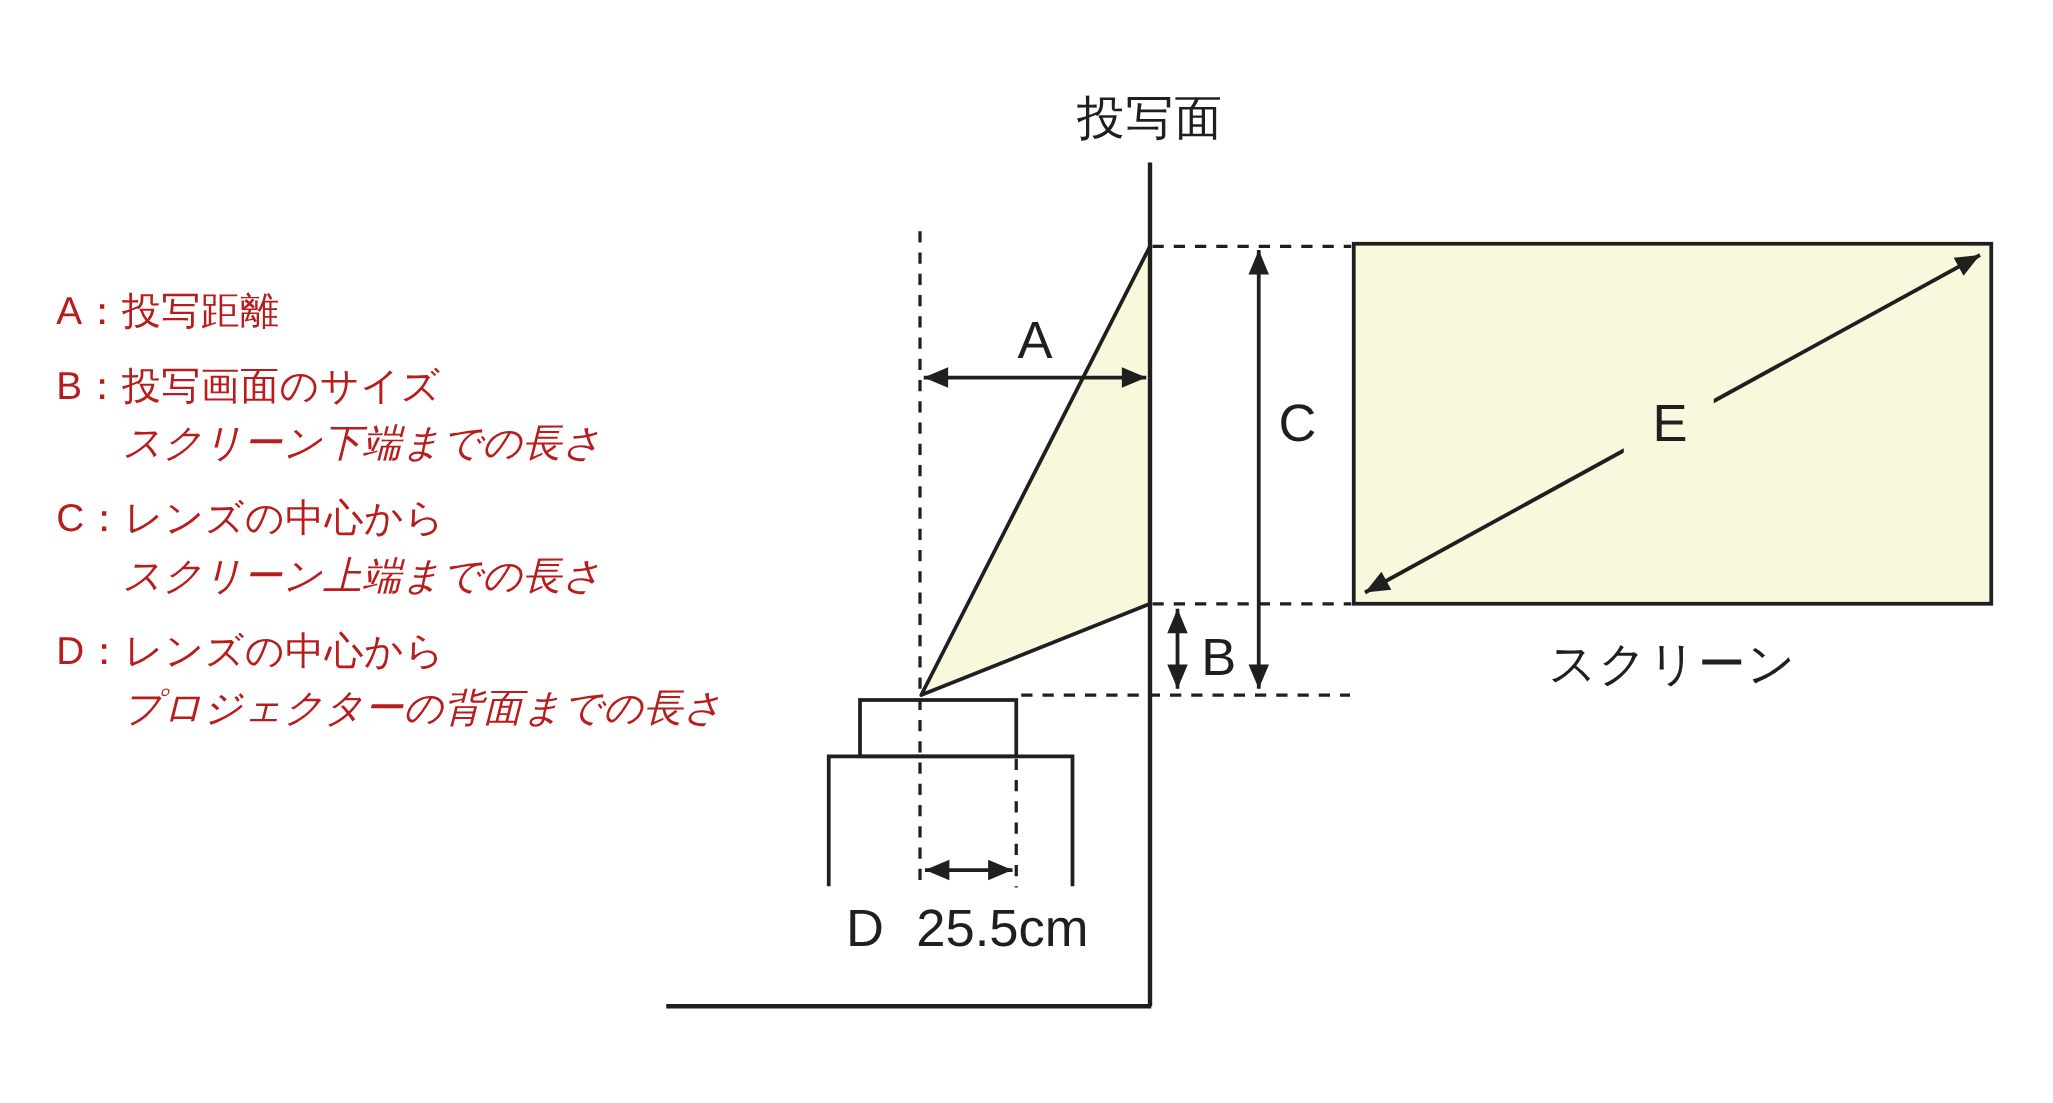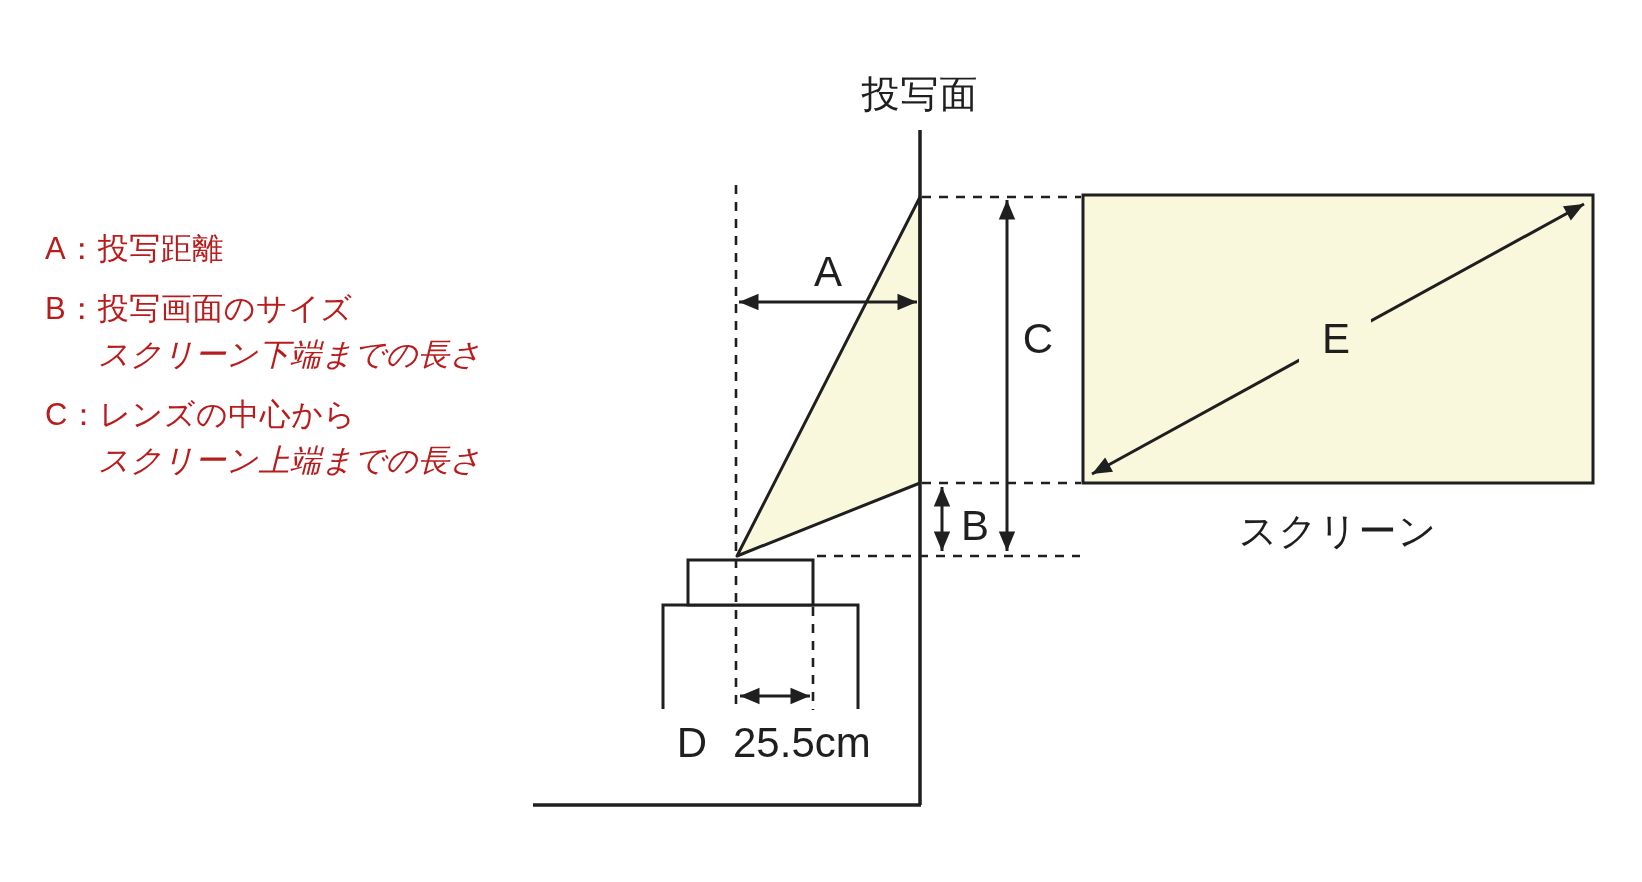--- a/index.html
+++ b/index.html
@@ -69,20 +69,24 @@
       <div class="l1">A：投写距離</div>
     </div>
     <div class="item">
       <div class="l1">B：投写画面のサイズ</div>
       <div class="l2">スクリーン下端までの長さ</div>
     </div>
     <div class="item">
       <div class="l1">C：レンズの中心から</div>
       <div class="l2">スクリーン上端までの長さ</div>
     </div>
+    <div class="item">
+      <div class="l1">D：レンズの中心から</div>
+      <div class="l2">プロジェクターの背面までの長さ</div>
+    </div>
   </div>
 
   <svg class="diagram" width="1642" height="882" viewBox="0 0 1642 882">
     <defs>
       <marker id="arr" viewBox="0 0 10 10" refX="10" refY="5" markerWidth="7" markerHeight="6.5" orient="auto-start-reverse">
         <path d="M0,0.8 L10,5 L0,9.2 Z" fill="#1f1f1f"></path>
       </marker>
     </defs>
 
     <rect x="1083" y="195" width="510" height="288" fill="#faf8dc" class="shape" stroke-width="3.5"></rect>

